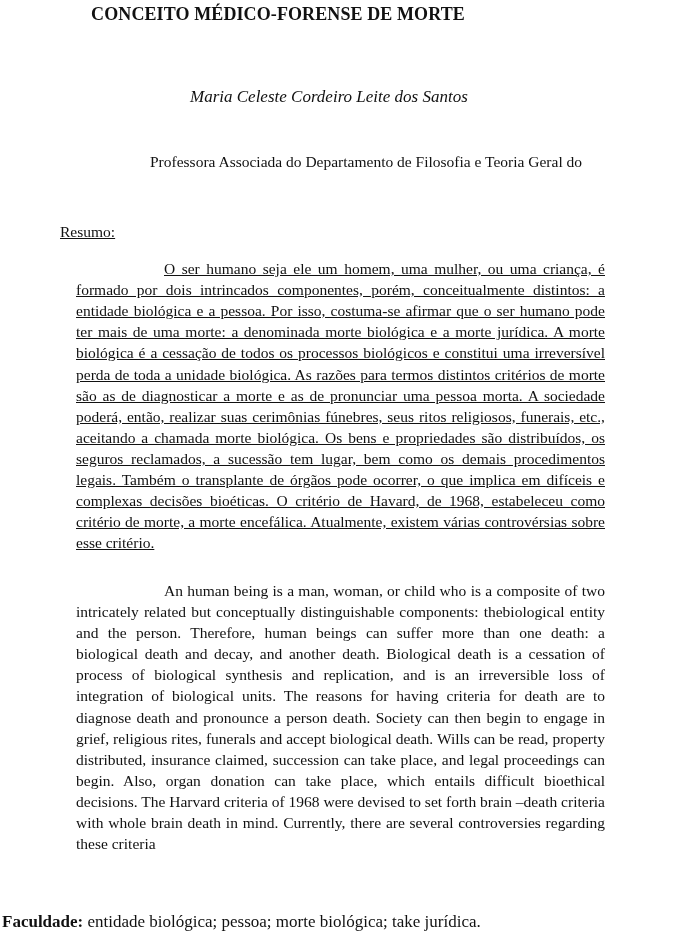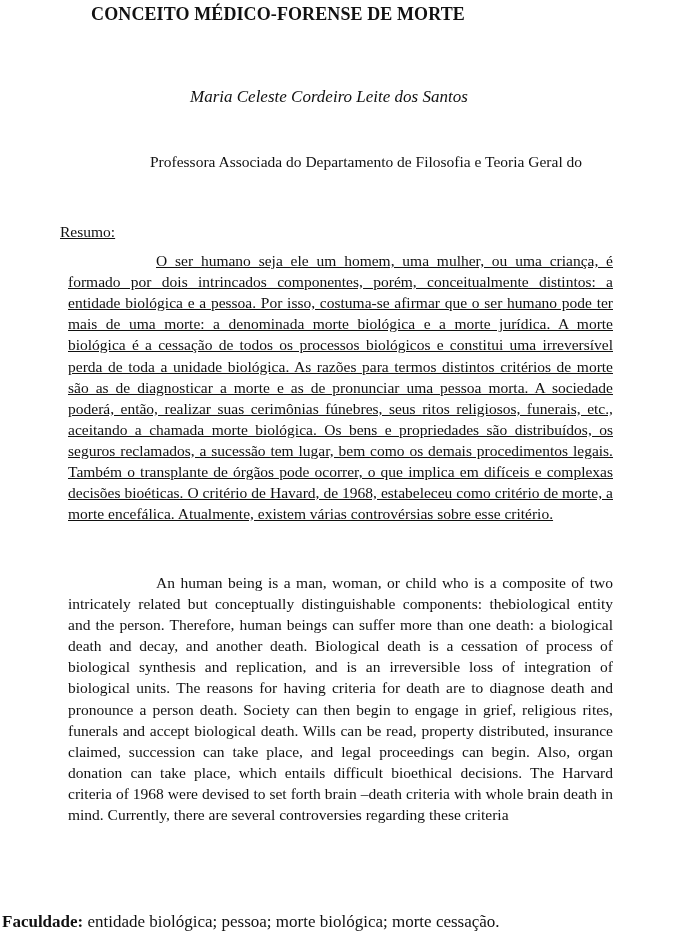--- a/index.html
+++ b/index.html
@@ -50,21 +50,21 @@
       width: 561px;
       font-size: 15.5px;
       line-height: 21.1px;
     }
     .section-label {
       display: block;
     }
     .section-body {
       text-align: justify;
       text-indent: 88px;
-      margin: 8px;
+      margin: 16px;
     }
     #resumo { top: 221px; text-decoration: underline; }
     #abstract { top: 564px; }
     .keywords {
       position: absolute;
       top: 912px;
       left: 2px;
       font-size: 17px;
       white-space: nowrap;
     }
@@ -86,16 +86,16 @@
     <span class="section-label">Resumo:</span>
     <p class="section-body">O ser humano seja ele um homem, uma mulher, ou uma criança, é formado por dois intrincados componentes, porém, conceitualmente distintos: a entidade biológica e a pessoa. Por isso, costuma-se afirmar que o ser humano pode ter mais de uma morte: a denominada morte biológica e a morte jurídica. A morte biológica é a cessação de todos os processos biológicos e constitui uma irreversível perda de toda a unidade biológica. As razões para termos distintos critérios de morte são as de diagnosticar a morte e as de pronunciar uma pessoa morta. A sociedade poderá, então, realizar suas cerimônias fúnebres, seus ritos religiosos, funerais, etc., aceitando a chamada morte biológica. Os bens e propriedades são distribuídos, os seguros reclamados, a sucessão tem lugar, bem como os demais procedimentos legais. Também o transplante de órgãos pode ocorrer, o que implica em difíceis e complexas decisões bioéticas. O critério de Havard, de 1968, estabeleceu como critério de morte, a morte encefálica. Atualmente, existem várias controvérsias sobre esse critério.</p>
   </div>
 
   <div class="section" id="abstract">
     <p class="section-body">An human being is a man, woman, or child who is a composite of two intricately related but conceptually distinguishable components: thebiological entity and the person. Therefore, human beings can suffer more than one death: a biological death and decay, and another death. Biological death is a cessation of process of biological synthesis and replication, and is an irreversible loss of integration of biological units. The reasons for having criteria for death are to diagnose death and pronounce a person death. Society can then begin to engage in grief, religious rites, funerals and accept biological death. Wills can be read, property distributed, insurance claimed, succession can take place, and legal proceedings can begin. Also, organ donation can take place, which entails difficult bioethical decisions. The Harvard criteria of 1968 were devised to set forth brain –death criteria with whole brain death in mind. Currently, there are several controversies regarding these criteria</p>
   </div>
 
   <div class="keywords">
     <b>Faculdade:</b>
-    <span>entidade biológica; pessoa; morte biológica; morte cessação.</span>
+    <span>entidade biológica; pessoa; morte biológica; take jurídica.</span>
   </div>
 
 </div>
 
 </body></html>

